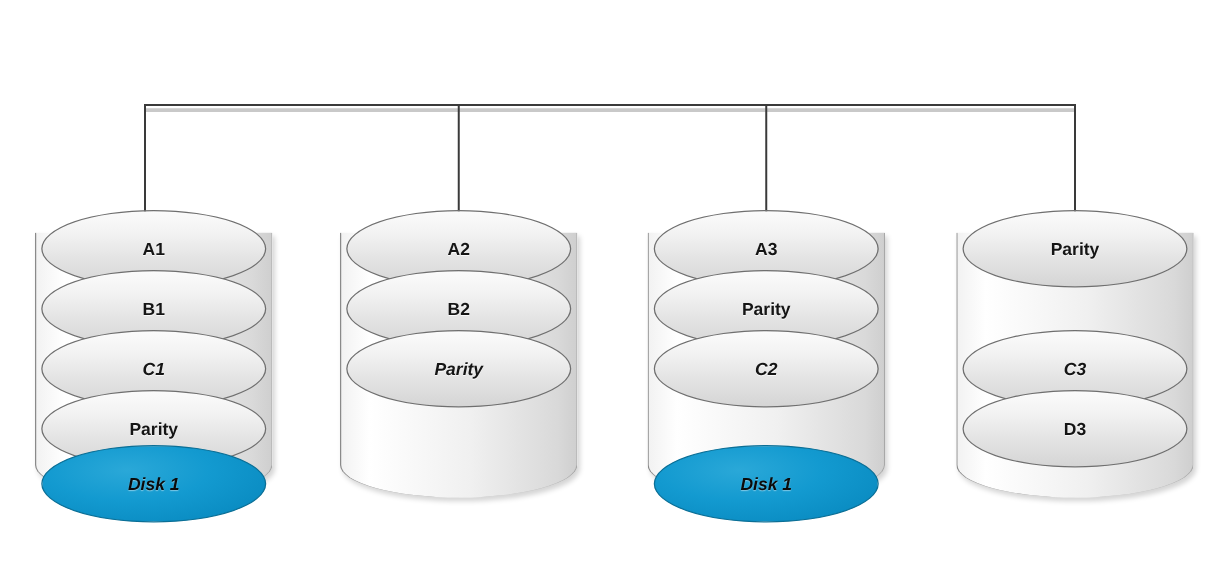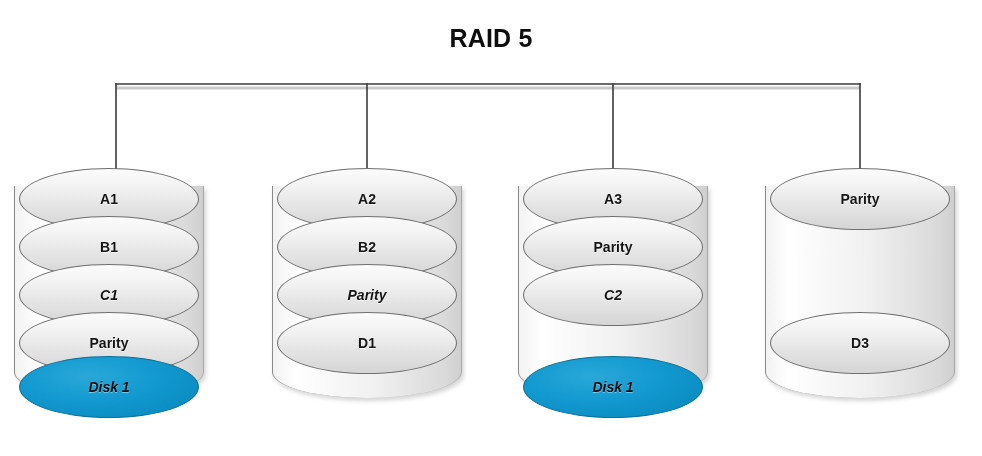--- a/index.html
+++ b/index.html
@@ -93,59 +93,58 @@
   .band.b1 { top: 48px;  }
   .band.b2 { top: 96px; font-style: italic;  }
   .band.b3 { top: 144px; }
   .band.b4 { top: 188px; font-style: italic; }
 </style>
 </head>
 <body>
 
 <div id="canvas">
 
-  <div id="diagram-title">RAID 5</div>
 
   <svg id="bus-layer" width="982" height="456" viewBox="0 0 982 456" xmlns="http://www.w3.org/2000/svg">
     <g fill="none" stroke="#c9c9c9" stroke-width="3">
       <path d="M116 88 H860"></path>
     </g>
     <g fill="none" stroke="#3a3a3a" stroke-width="1.6" stroke-linecap="square">
       <path d="M116 84 H860"></path>
       <path d="M116 84 V178"></path>
       <path d="M367 84 V178"></path>
       <path d="M613 84 V178"></path>
       <path d="M860 84 V178"></path>
     </g>
   </svg>
 
-  <div class="disk" style="left:14px">
+  <div class="disk" style="left:28px">
     <div class="disk-shell"></div>
     <div class="band b0">A1</div>
     <div class="band b1">B1</div>
     <div class="band b2">C1</div>
     <div class="band b3">Parity</div>
     <div class="band b4 blue">Disk 1</div>
   </div>
 
   <div class="disk" style="left:272px">
     <div class="disk-shell"></div>
     <div class="band b0">A2</div>
     <div class="band b1">B2</div>
     <div class="band b2">Parity</div>
-    <div class="band b3">D1</div>
   </div>
 
   <div class="disk" style="left:518px">
     <div class="disk-shell"></div>
     <div class="band b0">A3</div>
     <div class="band b1">Parity</div>
     <div class="band b2">C2</div>
     <div class="band b4 blue">Disk  1</div>
   </div>
 
   <div class="disk" style="left:765px">
     <div class="disk-shell"></div>
     <div class="band b0">Parity</div>
+    <div class="band b2">C3</div>
     <div class="band b3">D3</div>
   </div>
 
 </div>
 
 </body></html>

